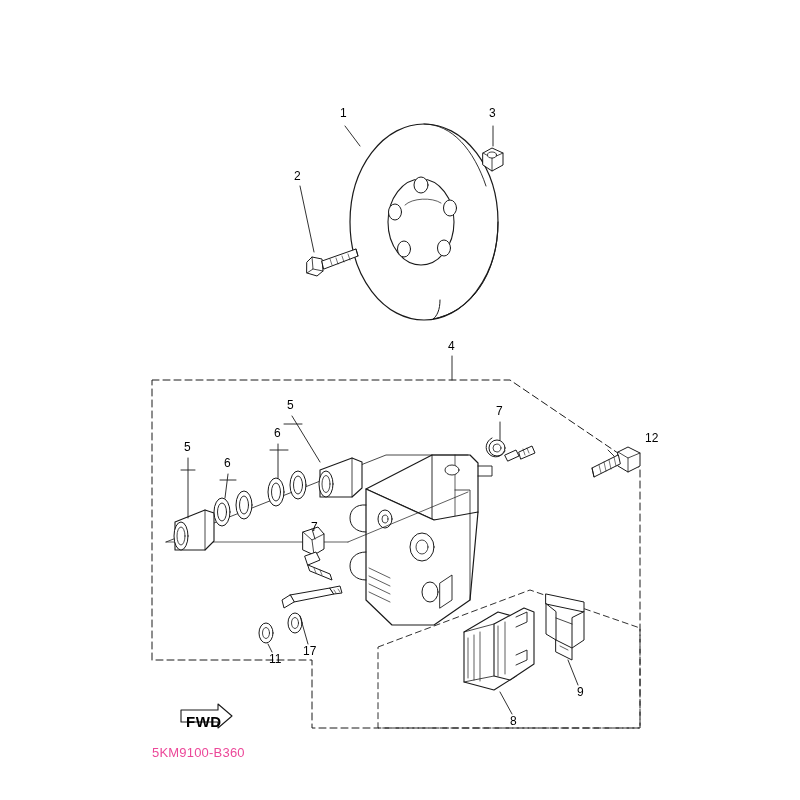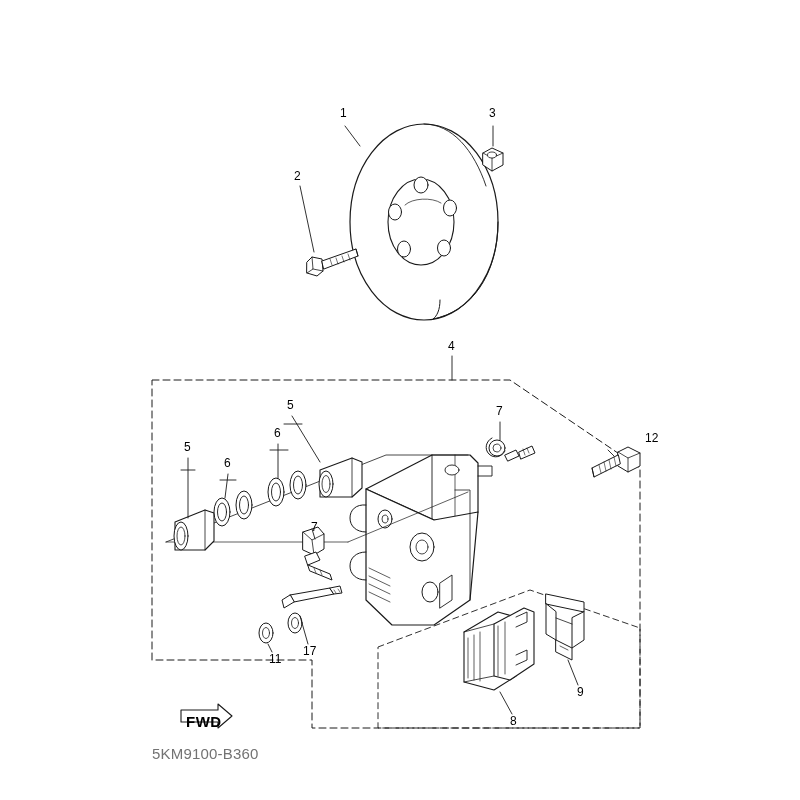--- a/index.html
+++ b/index.html
@@ -30,22 +30,22 @@
     font-size: 12px;
     color: #000000;
     line-height: 1;
     white-space: nowrap;
   }
   #part-code {
     position: absolute;
     left: 152px;
     top: 745px;
     font-family: "Liberation Sans", sans-serif;
-    font-size: 15px;
-    color: #737373;
+    font-size: 13px;
+    color: #ec4899;
     letter-spacing: 0.2px;
   }
   #fwd-label {
     position: absolute;
     left: 186px;
     top: 713px;
     font-family: "Liberation Sans", sans-serif;
     font-size: 15px;
     color: #000000;
     letter-spacing: 0.5px;

